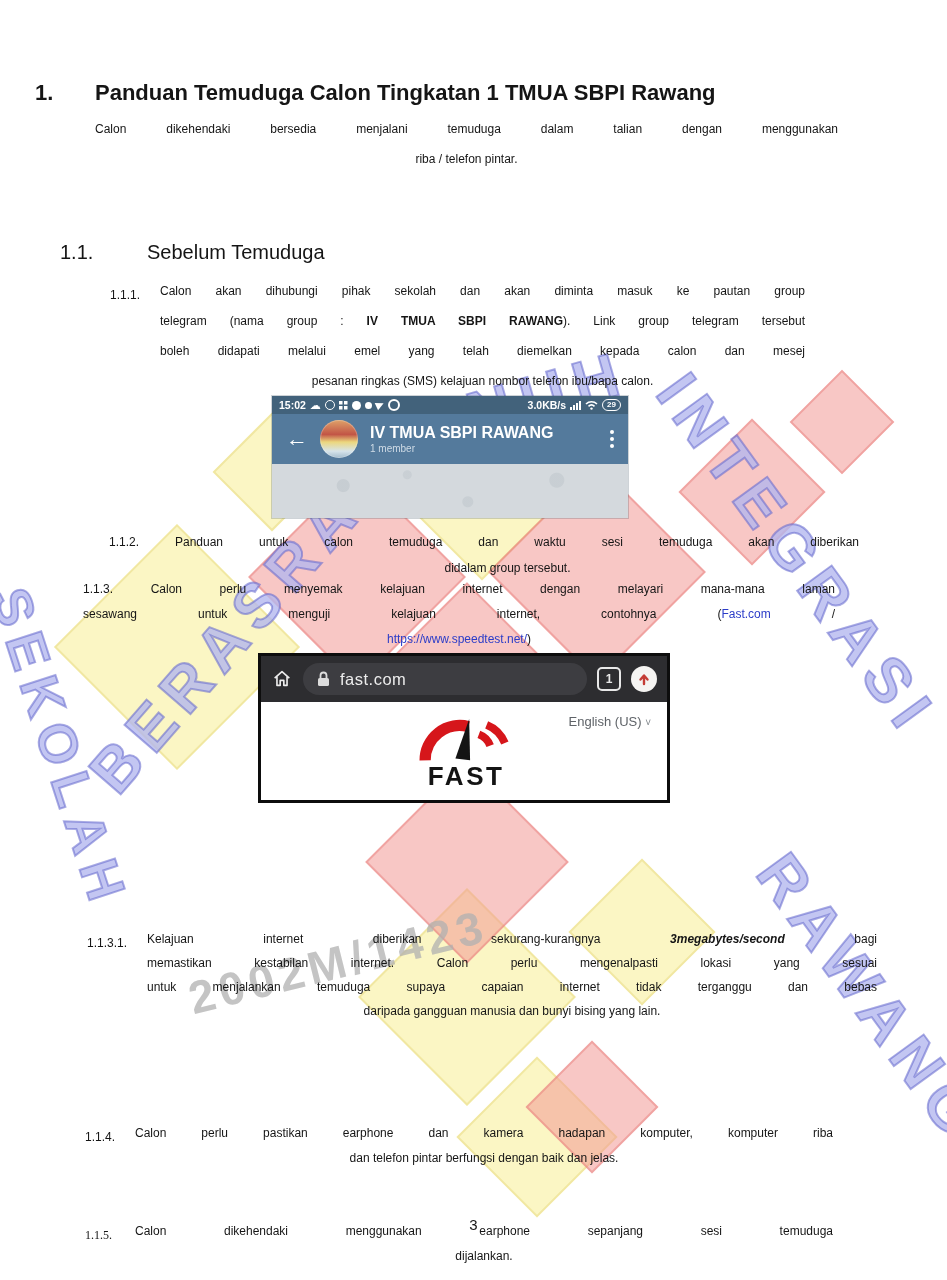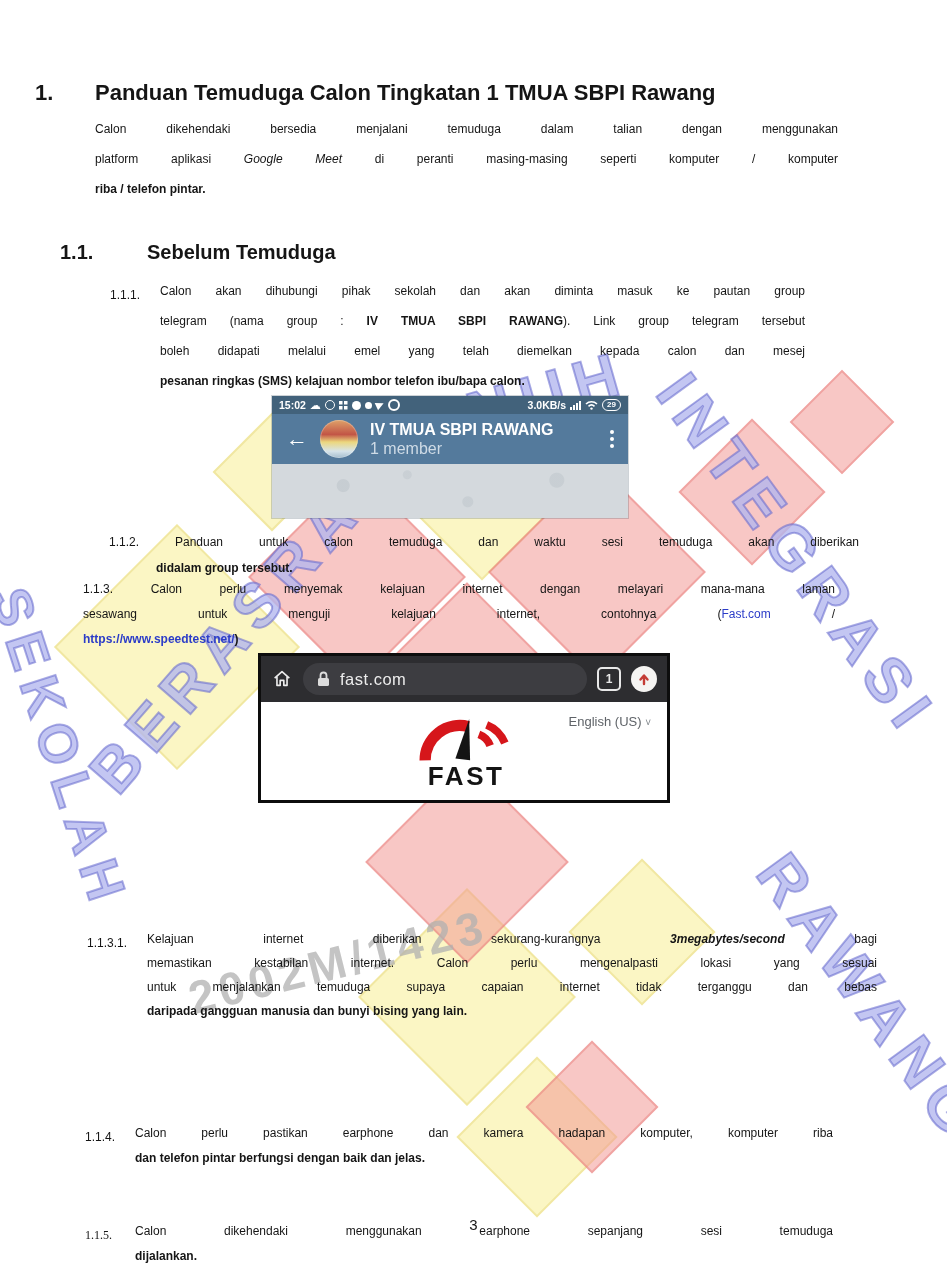--- a/index.html
+++ b/index.html
@@ -14,24 +14,24 @@
   .wm-t{position:absolute;font-weight:bold;font-size:62px;letter-spacing:10px;
         color:rgba(178,182,238,.78);-webkit-text-stroke:2px rgba(98,102,204,.55);
         white-space:nowrap;}
   .wm-code{position:absolute;font-weight:bold;font-size:46px;letter-spacing:5px;
         color:rgba(176,176,176,.75);transform:rotate(-14deg);white-space:nowrap;}
 
   
   .doc{position:absolute;z-index:2;}
   .h1{top:80px;left:35px;font-size:22px;font-weight:bold;display:flex;}
   .h1 .num{width:60px;}
-  .h2{top:241px;left:60px;font-size:20px;font-weight:bold;display:flex;justify-content:space-between;}
+  .h2{top:241px;left:60px;font-size:20px;font-weight:normal;display:flex;justify-content:space-between;}
   .h2 .num{width:87px;}
   .jl{text-align:justify;text-align-last:justify;}
-  .ll{text-align:left;font-weight:bold;}
+  .ll{text-align:center;}
   .body-txt{font-size:12px;}
   .lh30 div{line-height:30px;}
   .lh26 div{line-height:26px;}
   .lh25 div{line-height:25px;}
   .lh24 div{line-height:24px;}
   .lh245 div{line-height:24.5px;}
   a.doclink{color:#2b3cc8;text-decoration:none;}
   .bold{font-weight:bold;}
   .bi{font-weight:bold;font-style:italic;}
   .it{font-style:italic;}
@@ -60,21 +60,21 @@
   .sig i{width:2px;background:#fff;display:block;}
   .batt{border:1.3px solid #fff;border-radius:6px;font-size:8px;font-weight:bold;
       padding:0 4px;line-height:10px;}
   #tg .hdr{height:50px;background:#547a9c;display:flex;align-items:center;color:#fff;}
   #tg .back{font-size:22px;margin:0 12px 0 14px;line-height:1;}
   #tg .ava{width:38px;height:38px;border-radius:50%;flex:0 0 auto;
       background:linear-gradient(180deg,#dfa269 0%,#c25546 38%,#ecd77d 58%,#d7e4ea 82%,#a3bccd 100%);
       box-shadow:inset 0 0 0 1px rgba(255,255,255,.25);}
   #tg .tt{margin-left:12px;flex:1;min-width:0;}
   #tg .gname{font-size:16px;font-weight:bold;white-space:nowrap;}
-  #tg .gmem{font-size:16px;color:#cfdbe6;margin-top:1px;}
+  #tg .gmem{font-size:10px;color:#cfdbe6;margin-top:1px;}
   #tg .kebab{width:4px;margin-right:14px;display:flex;flex-direction:column;gap:3px;}
   #tg .kebab i{width:4px;height:4px;border-radius:50%;background:#fff;display:block;}
   #tg .chat{height:54px;background:#d4d9dd;
       background-image:radial-gradient(circle at 20% 40%,rgba(186,194,200,.5) 0 6px,transparent 7px),
       radial-gradient(circle at 55% 70%,rgba(186,194,200,.45) 0 5px,transparent 6px),
       radial-gradient(circle at 80% 30%,rgba(186,194,200,.45) 0 7px,transparent 8px),
       radial-gradient(circle at 38% 20%,rgba(186,194,200,.4) 0 4px,transparent 5px);}
 
   
   #br{position:absolute;left:258px;top:653px;width:412px;height:150px;z-index:3;
@@ -121,21 +121,20 @@
     <span class="wm-code" style="left:185px;top:935px;">2002M/1423</span>
   </div>
 
   <div class="doc h1">
     <span class="num">1.</span>
     <span>Panduan Temuduga Calon Tingkatan 1 TMUA SBPI Rawang</span>
   </div>
 
   <div class="doc body-txt lh30" style="top:114px;left:95px;width:743px;">
     <div class="jl"><span>Calon dikehendaki bersedia menjalani temuduga dalam talian dengan menggunakan</span></div>
-    <div class="jl"><span>platform aplikasi </span><span class="it">Google Meet</span><span> di peranti masing-masing seperti komputer / komputer</span></div>
     <div class="ll"><span>riba / telefon pintar.</span></div>
   </div>
 
   <div class="doc h2">
     <span class="num">1.1.</span>
     <span>Sebelum Temuduga</span>
   </div>
 
   <div class="doc body-txt lh30 hang" style="top:276px;left:110px;width:695px;">
     <span class="numcol">1.1.1.</span>

